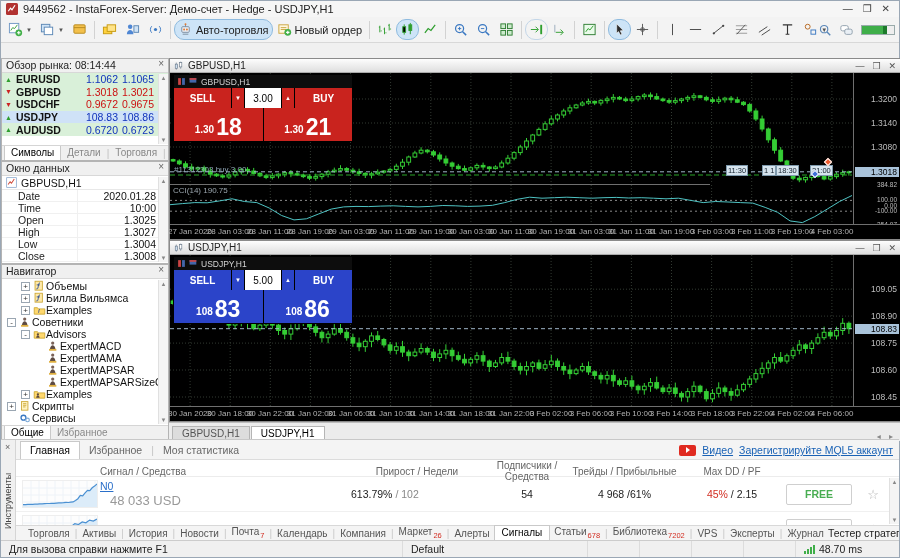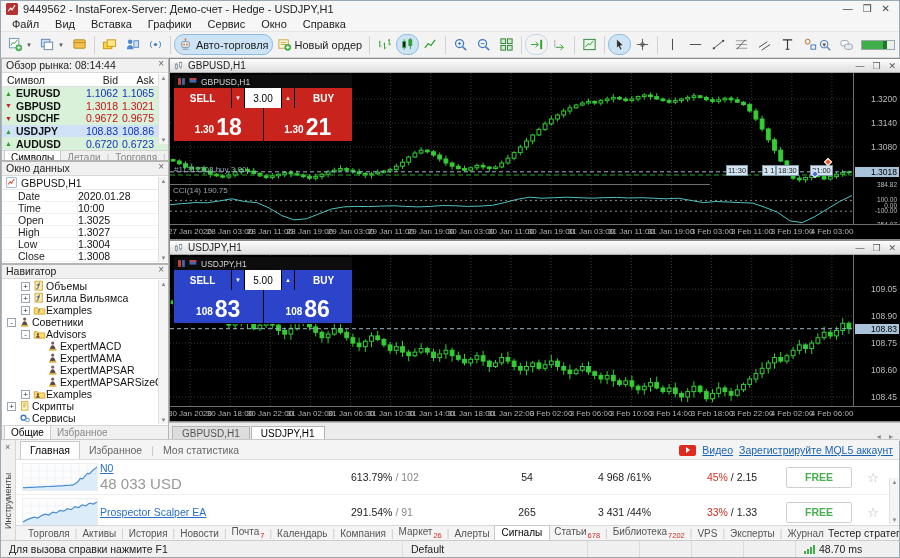--- a/index.html
+++ b/index.html
@@ -46,21 +46,21 @@
 .q-blue { color:#1133bb; } .q-red { color:#cc1111; }
 
 .ptabs { margin-top:auto; height:15px; flex:none; display:flex; align-items:flex-end; background:#f0f0f0; border-top:1px solid #d5d5d5; font-size:10px; color:#888; padding-left:2px; white-space:nowrap; overflow:hidden; }
 .ptab { padding:1px 6px; line-height:12px; }
 .ptab.active { background:#fff; border:1px solid #c9c9c9; border-bottom:none; color:#000; }
 .ptab-sep { color:#c2c2c2; line-height:12px; }
 
 .dw-sym { height:14px; flex:none; display:flex; align-items:center; gap:4px; padding-left:4px; font-size:10.5px; border-bottom:1px solid #e8e8e8; }
 .dw-row { height:12px; display:flex; align-items:center; font-size:10.5px; border-bottom:1px solid #f0f0f0; }
 .dw-k { width:76px; padding-left:16px; color:#222; border-right:1px solid #f0f0f0; }
-.dw-v { flex:1; padding-right:12px; }
+.dw-v { flex:1; text-align:right; padding-right:12px; }
 
 .tree { flex:1; overflow:hidden; padding-top:1px; }
 .tree-row { height:12px; display:flex; align-items:center; font-size:10.5px; white-space:nowrap; }
 .tg { width:9px; height:9px; border:1px solid #9aa6b2; background:#fff; font-size:8px; line-height:7px; text-align:center; color:#333; margin-right:3px; flex:none; }
 
 .vscroll { position:absolute; right:0; width:10px; background:#f4f4f4; border-left:1px solid #e0e0e0; font-size:6px; color:#888; display:flex; flex-direction:column; justify-content:space-between; align-items:center; padding:1px 0; }
 
 
 .charts { position:absolute; left:168px; top:0; width:732px; height:383px; background:#e8e8e8; }
 .cwin { position:absolute; left:0; width:732px; border:1px solid #8a8a8a; background:#000; }
@@ -111,21 +111,21 @@
 .link { color:#1a62b5; text-decoration:underline; font-size:10.5px; }
 .yt { width:17px; height:11px; background:#e02a20; border-radius:2px; display:inline-flex; align-items:center; justify-content:center; }
 .yt i { width:0; height:0; border-left:4px solid #fff; border-top:3px solid transparent; border-bottom:3px solid transparent; }
 .sg-grid { display:grid; grid-template-columns:84px 1fr 140px 80px 115px 100px 78px 26px 13px; align-items:center; }
 .sg-head { height:17px; flex:none; font-size:10px; color:#666; border-bottom:1px solid #ececec; }
 .sg-head .c { text-align:center; } .sg-head .c1 { text-align:left; }
 .sg-rows { flex:1; overflow:hidden; position:relative; }
 .sg-row { height:35px; border-bottom:1px solid #f0f0f0; font-size:10.5px; }
 .spark { width:76px; height:28px; margin-left:6px; background:#fdfdfd; border:1px solid #eee; }
 .sg-name a { color:#2a6fc9; text-decoration:underline; font-size:10.5px; }
-.sg-funds { color:#999; font-size:15px; margin-top:1px; }
+.sg-funds { color:#999; font-size:13px; margin-top:1px;margin-left:10px; }
 .sg-v { text-align:center; color:#222; } .sg-v.left { text-align:left; padding-left:4px; }
 .dim { color:#888; } .red { color:#d22d21; }
 .free-btn { width:66px; height:21px; border:1px solid #cfcfcf; border-radius:2px; background:#fff; color:#49ad52; font-size:10.5px; font-weight:bold; display:flex; align-items:center; justify-content:center; margin-left:4px; }
 .star { color:#b5b5b5; font-size:13px; text-align:center; }
 .btabs { height:15px; flex:none; background:#f4f4f4; border-top:1px solid #d8d8d8; display:flex; align-items:center; font-size:10px; color:#555; padding:0 6px 0 8px; white-space:nowrap; }
 .btab { padding:0 4px; position:relative; }
 .btab.active { background:#fff; border:1px solid #c9c9c9; border-bottom:none; color:#000; padding:1px 7px 2px; margin-top:-2px; }
 .bt-sep { color:#c9c9c9; padding:0 1px; }
 .bt-count { color:#d22d21; font-size:7.5px; vertical-align:sub; margin-left:1px; }
 .bt-right { margin-left:auto; color:#222; font-size:10.5px; }
@@ -151,29 +151,20 @@
         </svg>
     </span>
     <span class="ttl">9449562 - InstaForex-Server: Демо-счет - Hedge - USDJPY,H1</span>
     <span class="win-ctl">
       <span>—</span>
       <span>❒</span>
       <span>✕</span>
     </span>
   </div>
 
-  <div class="menubar">
-      <span class="menu-item">Файл</span>
-      <span class="menu-item">Вид</span>
-      <span class="menu-item">Вставка</span>
-      <span class="menu-item">Графики</span>
-      <span class="menu-item">Сервис</span>
-      <span class="menu-item">Окно</span>
-      <span class="menu-item">Справка</span>
-    </div>
 
   <div class="toolbar">
     <div class="tb-right">
       <span class="ico">
         <svg width="14" height="14" viewBox="0 0 16 16">
             <circle cx="7" cy="7" r="4.2" fill="none" stroke="#5a87b8" stroke-width="1.3"></circle>
             <path d="M10.3 10.3L14 14" stroke="#5a87b8" stroke-width="1.6"></path>
           </svg>
       </span>
       <span class="ico">
@@ -418,25 +409,20 @@
       </div>
     </div>
 
   <div class="main">
     <div class="sidebar">
 
       <div class="panel" id="mw">
         <div class="panel-h">
           <span>Обзор рынка: 08:14:44</span>
           <span class="panel-x">×</span>
-        </div>
-        <div class="mw-cols">
-          <span class="mw-c1">Символ</span>
-          <span class="mw-c2">Bid</span>
-          <span class="mw-c3">Ask</span>
         </div>
         <div id="mw-rows">
             <div class="mw-row green">
               <span class="mw-sym"><span class="mw-arrow up">▲</span>EURUSD</span>
               <span class="mw-bid q-blue">1.1062</span>
               <span class="mw-ask q-blue">1.1065</span>
             </div>
             <div class="mw-row green">
               <span class="mw-sym"><span class="mw-arrow down">▼</span>GBPUSD</span>
               <span class="mw-bid q-red">1.3018</span>
@@ -1104,20 +1090,31 @@
           <span class="xtab-sep">|</span>
           <span class="xtab">Моя статистика</span>
           <span class="xlinks">
             <span class="yt">
               <i></i>
             </span>
             <a class="link">Видео</a>
             <a class="link">Зарегистрируйте MQL5 аккаунт</a>
           </span>
         </div>
+      <div class="sg-grid sg-head">
+        <span></span>
+        <span class="c1">Сигнал / Средства</span>
+        <span class="c">Прирост / Недели</span>
+        <span class="c">Подписчики / Средства</span>
+        <span class="c">Трейды / Прибыльные</span>
+        <span class="c">Max DD / PF</span>
+        <span></span>
+          <span></span>
+          <span></span>
+      </div>
       <div class="sg-rows" id="sg-rows">
           <div class="sg-grid sg-row">
             <span class="spark"><svg width="74" height="26">
                 <path d="M8 0V26M16 0V26M24 0V26M32 0V26M40 0V26M48 0V26M56 0V26M64 0V26M72 0V26M0 7H74M0 14H74M0 21H74" stroke="#eef3f8" fill="none"></path>
                 <path d="M0 26L0.0,23.6L2.4,23.6L4.8,23.4L7.2,23.4L9.5,23.4L11.9,23.2L14.3,23.2L16.7,22.9L19.1,22.9L21.5,22.7L23.9,22.5L26.3,22.5L28.6,22.3L31.0,22.3L33.4,22.1L35.8,21.9L38.2,21.9L40.6,21.7L43.0,21.3L45.4,21.5L47.7,21.1L50.1,20.9L52.5,19.4L54.9,17.7L57.3,14.5L59.7,14.8L62.1,11.8L64.5,9.3L66.8,9.7L69.2,6.8L71.6,5.1L74.0,3.0L74 26Z" fill="#dcecf9"></path>
                 <polyline points="0.0,23.6 2.4,23.6 4.8,23.4 7.2,23.4 9.5,23.4 11.9,23.2 14.3,23.2 16.7,22.9 19.1,22.9 21.5,22.7 23.9,22.5 26.3,22.5 28.6,22.3 31.0,22.3 33.4,22.1 35.8,21.9 38.2,21.9 40.6,21.7 43.0,21.3 45.4,21.5 47.7,21.1 50.1,20.9 52.5,19.4 54.9,17.7 57.3,14.5 59.7,14.8 62.1,11.8 64.5,9.3 66.8,9.7 69.2,6.8 71.6,5.1 74.0,3.0" fill="none" stroke="#4a90d2" stroke-width="1.2"></polyline>
               </svg></span>
             <span class="sg-name"><a>N0</a><div class="sg-funds">48 033 USD</div></span>
             <span class="sg-v left">613.79% <span class="dim">/ 102</span></span>
             <span class="sg-v">54</span>

